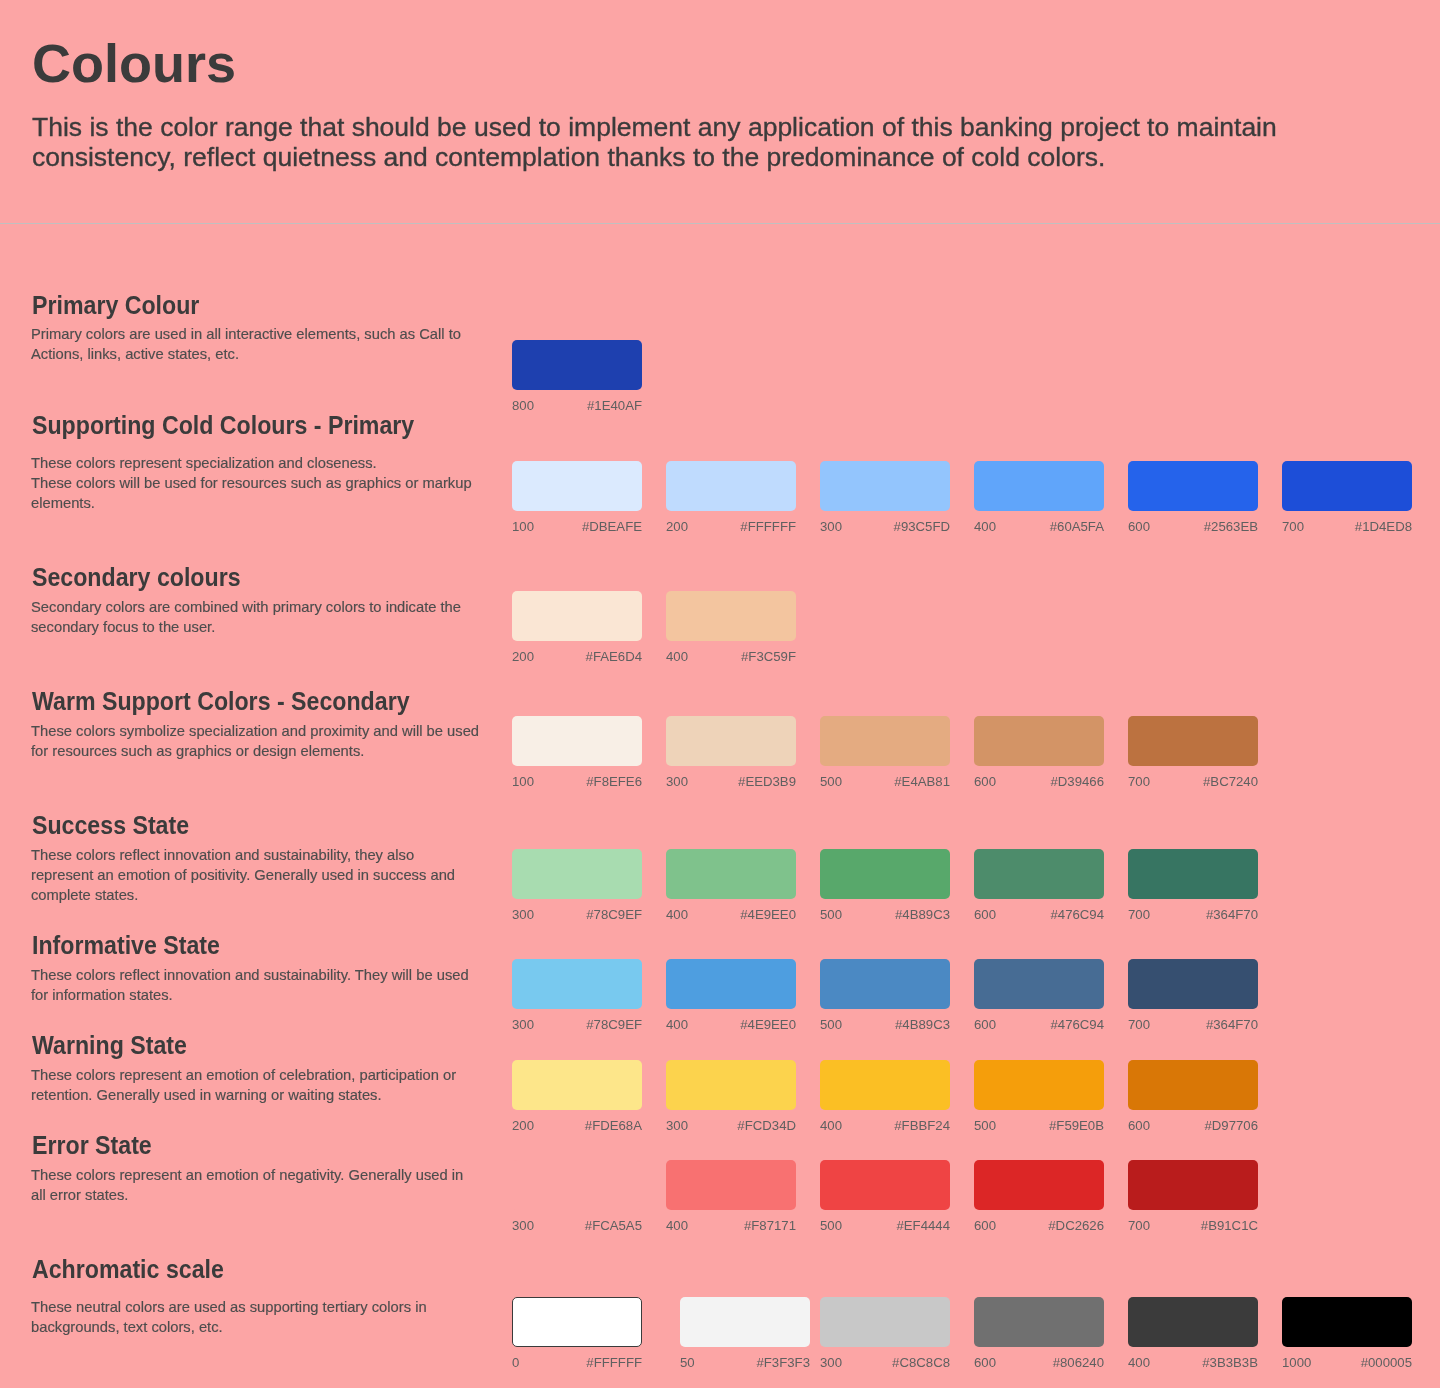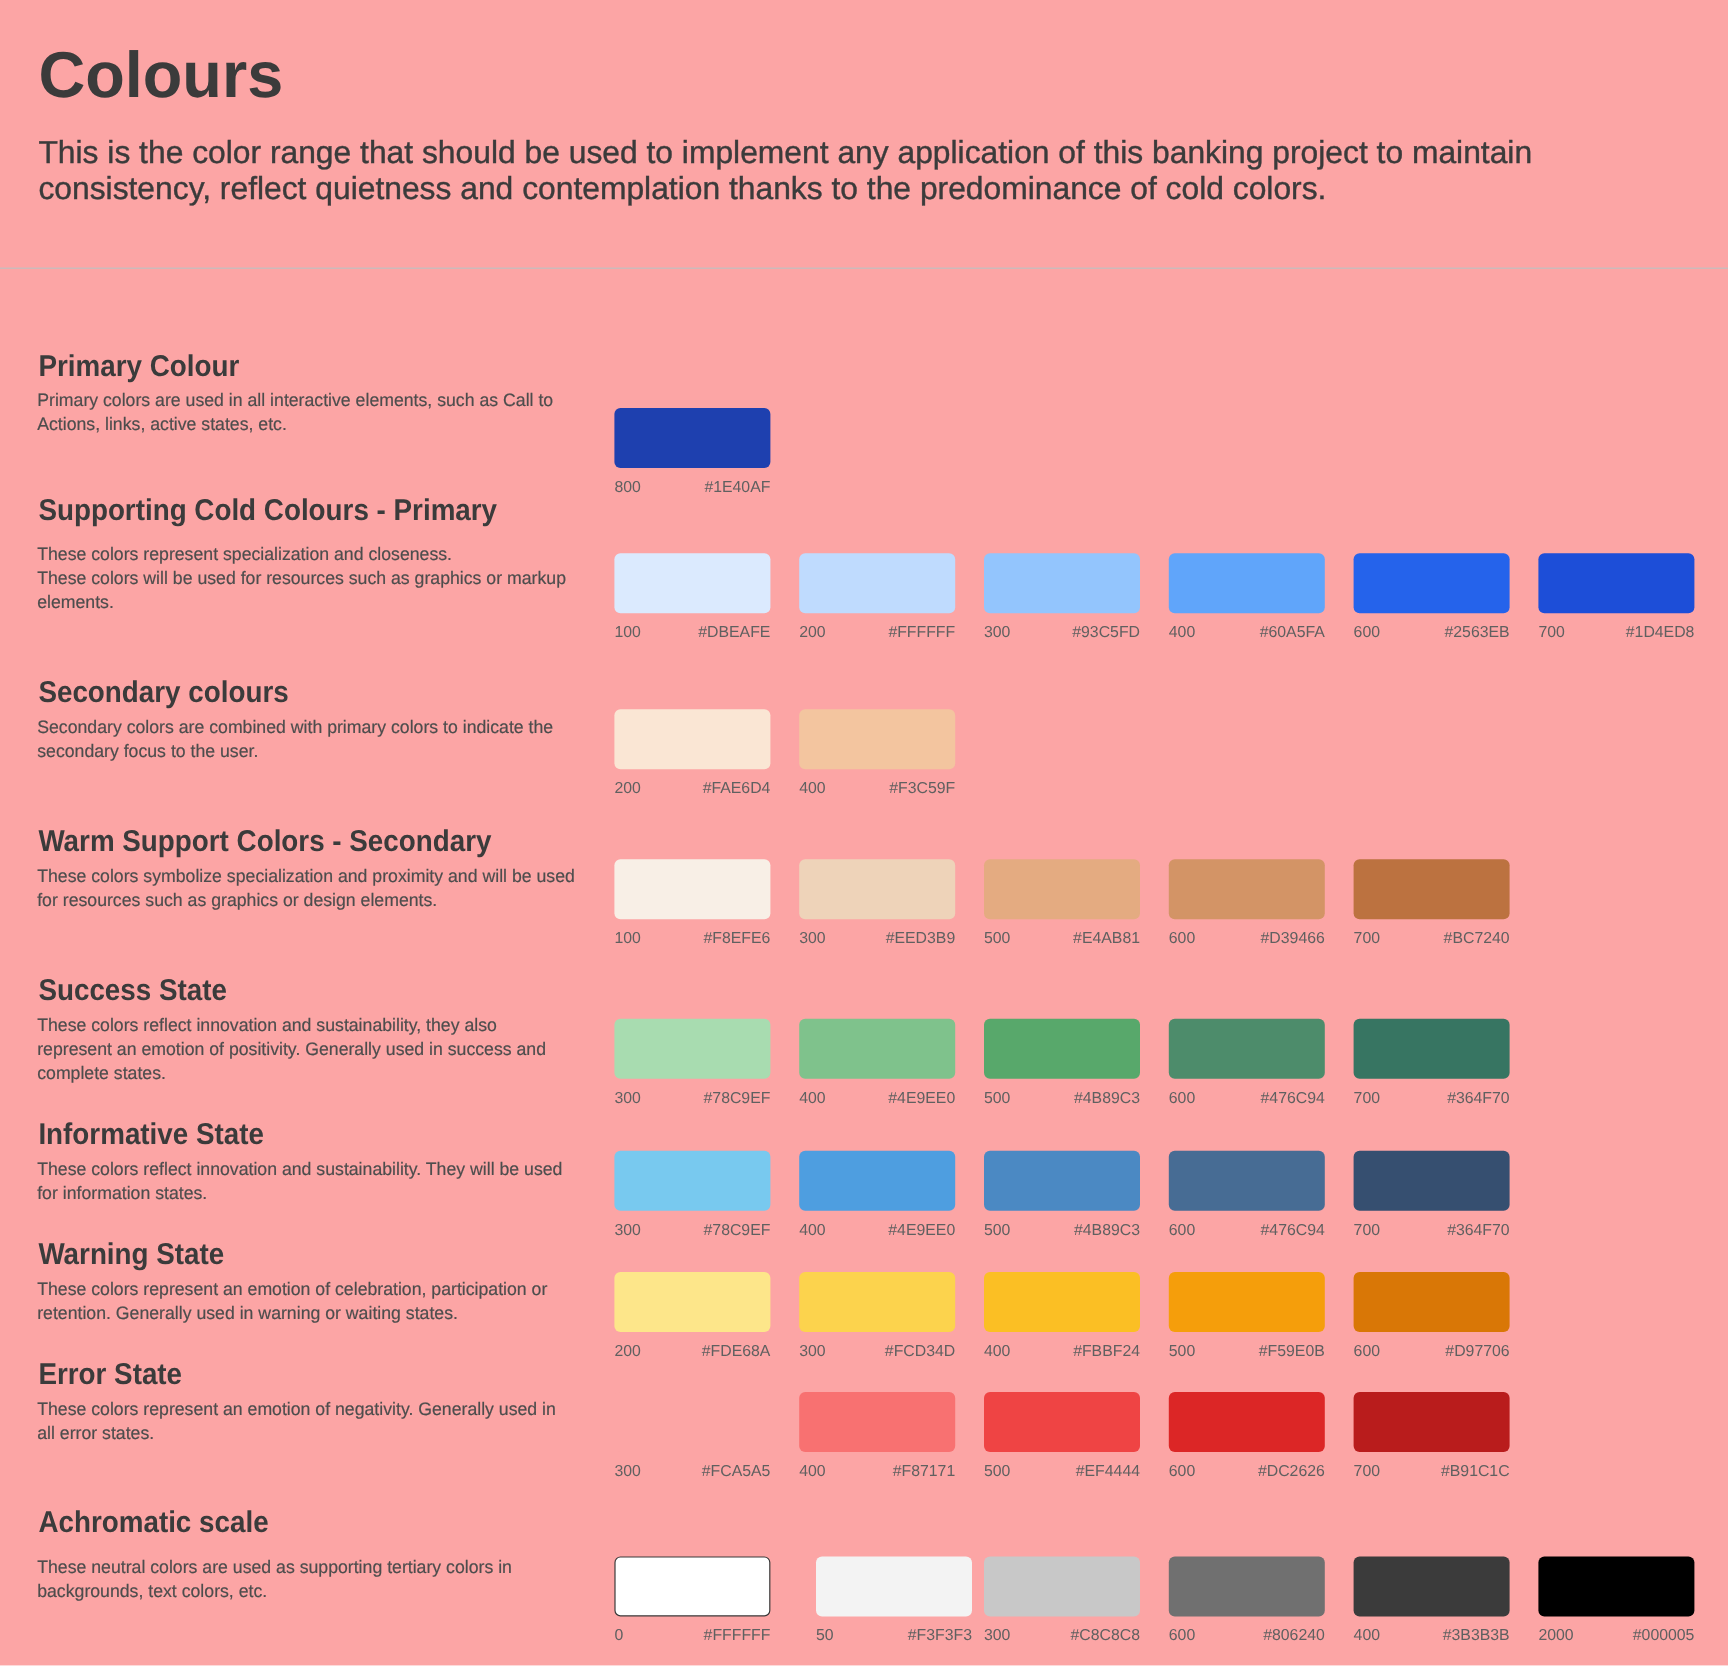--- a/index.html
+++ b/index.html
@@ -395,20 +395,20 @@
           <div class="sw" style="left: 616px;">
     <div class="sw-box" style="background: rgb(59, 59, 59);"></div>
     <div class="sw-meta">
       <span class="sw-tone">400</span>
       <span class="sw-hex">#3B3B3B</span>
     </div>
   </div>
           <div class="sw" style="left: 770px;">
     <div class="sw-box" style="background: rgb(0, 0, 0);"></div>
     <div class="sw-meta">
-      <span class="sw-tone">2000</span>
+      <span class="sw-tone">1000</span>
       <span class="sw-hex">#000005</span>
     </div>
   </div>
         </div>
   </div>
     </div>
 </div>
 
 </body></html>

